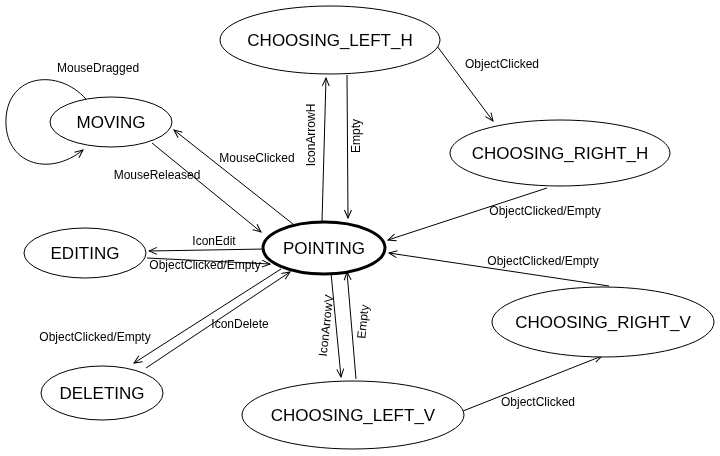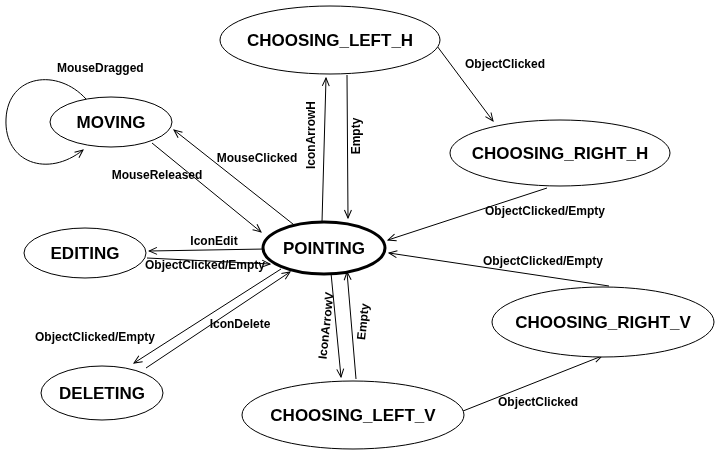--- a/index.html
+++ b/index.html
@@ -3,21 +3,20 @@
 <meta charset="utf-8">
 <style>
   html, body { margin: 0; padding: 0; background: #ffffff; }
   .stage {
     position: relative;
     width: 720px;
     height: 456px;
     background: #ffffff;
     overflow: hidden;
     font-family: "Liberation Sans", sans-serif;
-    font-weight: bold;
   }
   svg text {
     font-family: "Liberation Sans", sans-serif;
     fill: #000000;
   }
   .node-label { font-size: 17px; }
   .edge-label { font-size: 12px; }
 </style>
 </head>
 <body>

